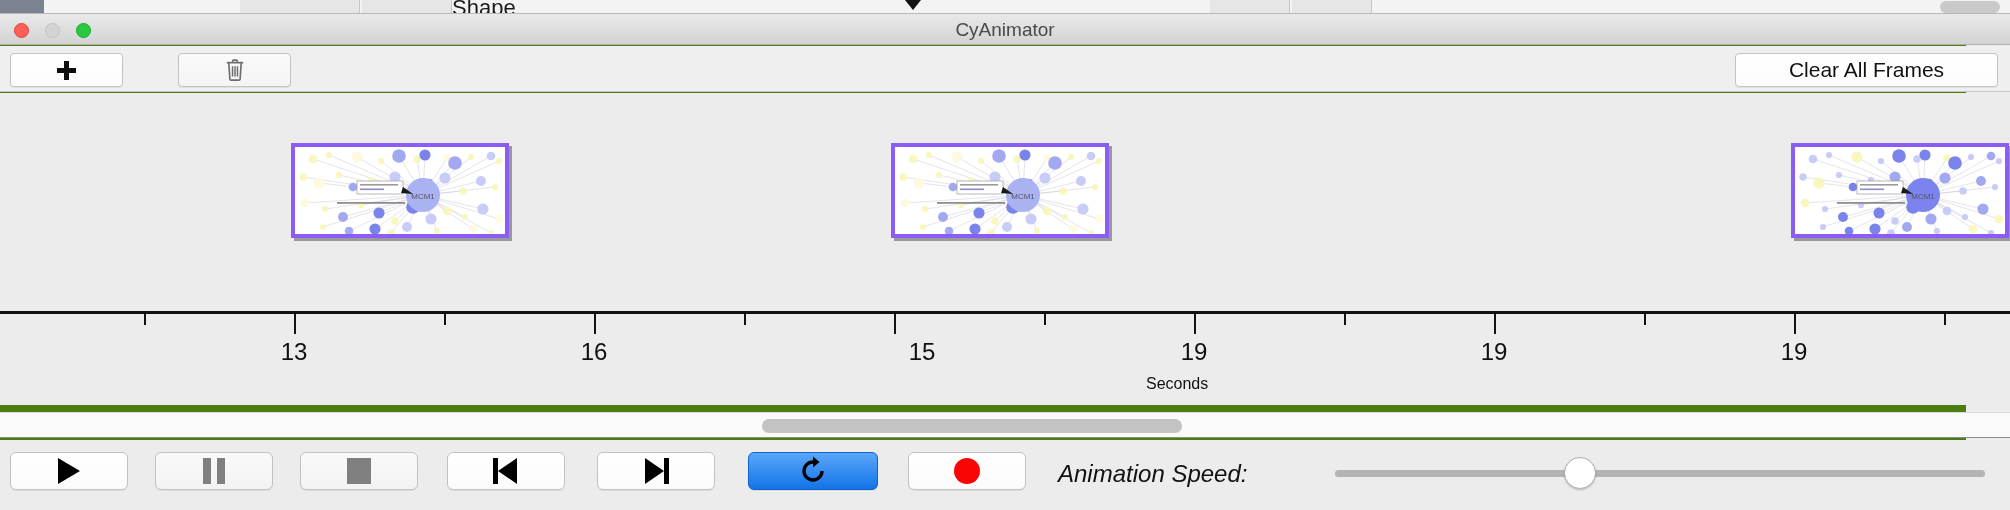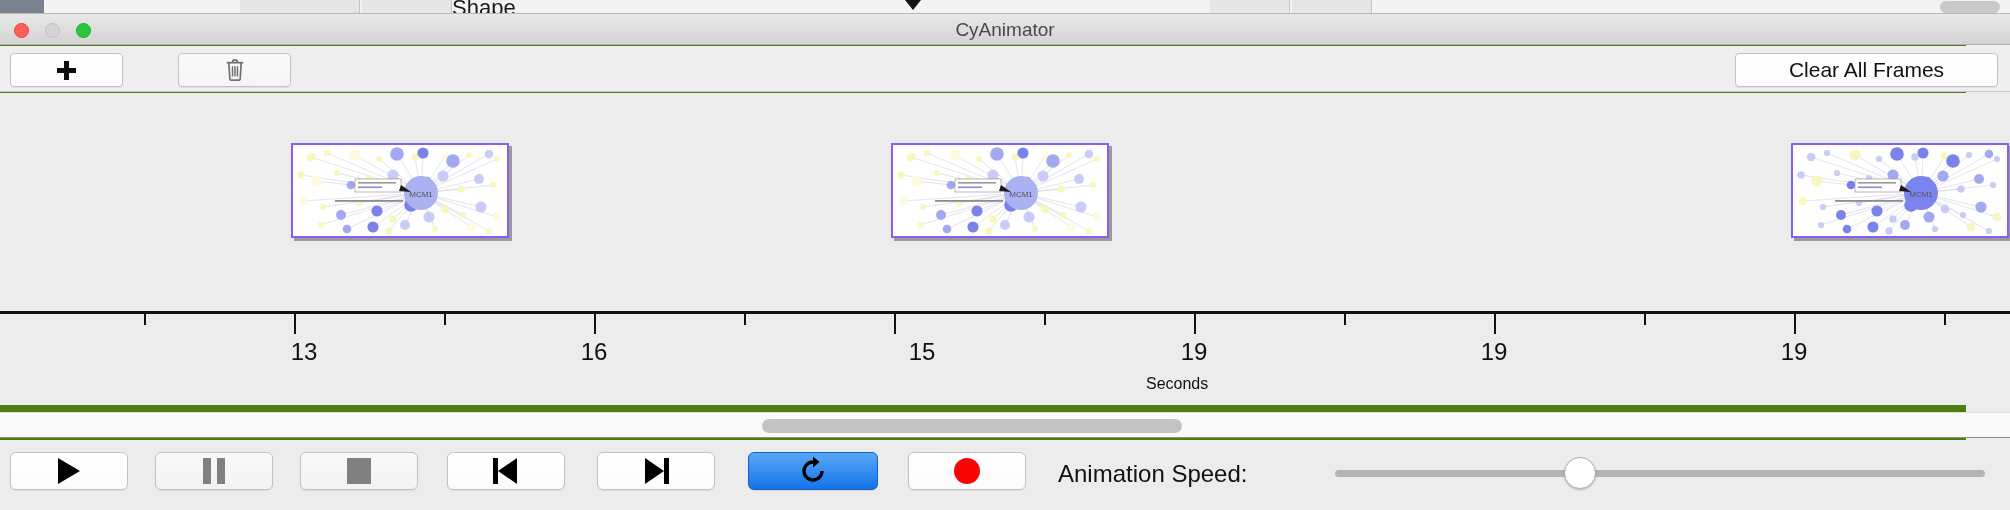--- a/index.html
+++ b/index.html
@@ -139,21 +139,21 @@
     top: 93px; left: 0;
     width: 2010px; height: 312px;
     background: #ececec;
     overflow: hidden;
   }
 
   .frame-thumb {
     position: absolute;
     width: 218px; height: 95px;
     background: #ffffff;
-    border: 2px solid #8b5cf6;
+    border: 4px solid #8b5cf6;
     box-shadow: 3px 3px 0 rgba(110,110,110,0.65);
     overflow: hidden;
   }
   .thumb-canvas {
     position: absolute;
     inset: 0;
     background: #ffffff;
   }
 
   
@@ -278,20 +278,21 @@
   .ico-loop { width: 30px; height: 30px; }
   .ico-record { width: 26px; height: 26px; border-radius: 50%; background: #fa0505; }
 
   .speed-label {
     position: absolute;
     left: 1058px; top: 20px;
     font-size: 24px;
     color: #111;
     white-space: nowrap;
     font-family: "Liberation Sans", sans-serif;
+    font-style: italic;
   }
   .speed-slider {
     position: absolute;
     left: 1335px; top: 30px;
     width: 650px; height: 7px;
   }
   .speed-track {
     position: absolute;
     left: 0; top: 0;
     width: 650px; height: 7px;
@@ -650,21 +651,21 @@
               <path d="M108 40 L118 47 L106 46 Z" fill="#1a1a1a"></path>
               <rect x="42" y="55" width="68" height="1.8" fill="#8e8e8e"></rect>
             </svg></div>
         </div>
       </div>
 
     <div class="axis-line"></div>
     <div id="ticks-host">
         <div class="tick-label" style="left: -6px;">2</div>
         <div class="tick major" style="left: 294px;"></div>
-        <div class="tick-label" style="left: 304px;">13</div>
+        <div class="tick-label" style="left: 294px;">13</div>
         <div class="tick major" style="left: 594px;"></div>
         <div class="tick-label" style="left: 594px;">16</div>
         <div class="tick major" style="left: 894px;"></div>
         <div class="tick-label" style="left: 894px; margin-left: 28px;">15</div>
         <div class="tick major" style="left: 1194px;"></div>
         <div class="tick-label" style="left: 1194px;">19</div>
         <div class="tick major" style="left: 1494px;"></div>
         <div class="tick-label" style="left: 1494px;">19</div>
         <div class="tick major" style="left: 1794px;"></div>
         <div class="tick-label" style="left: 1794px;">19</div>

